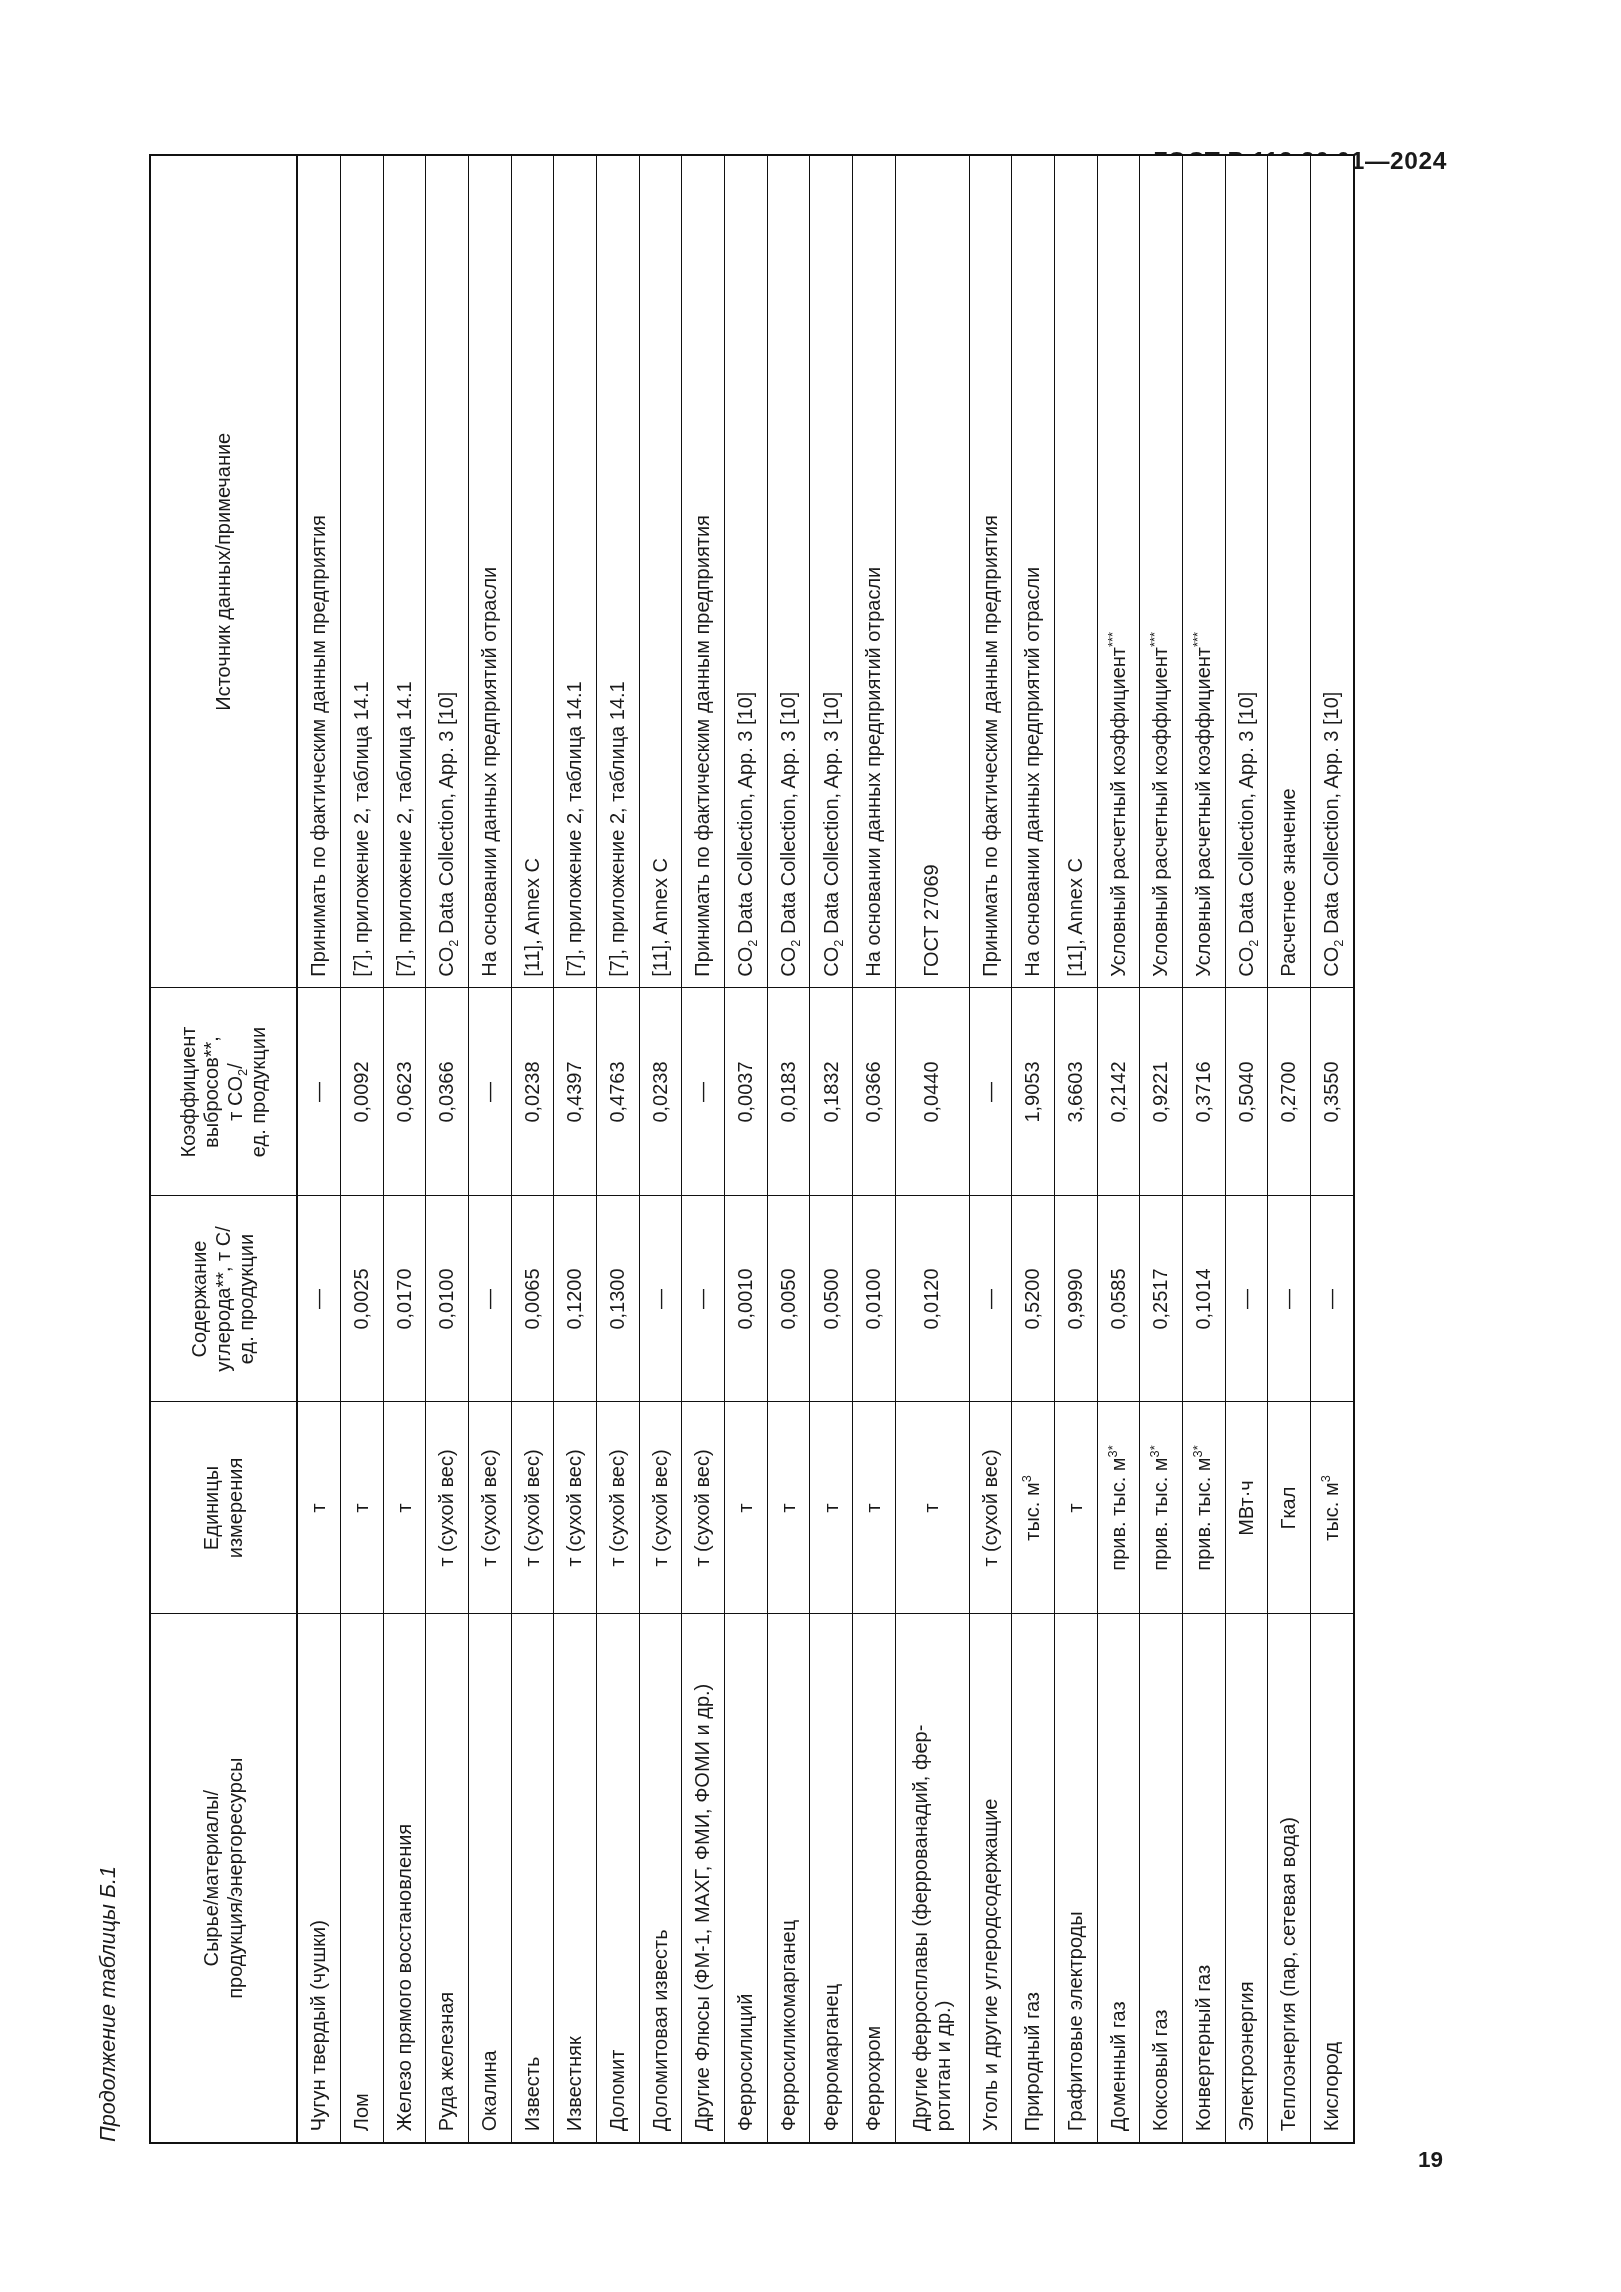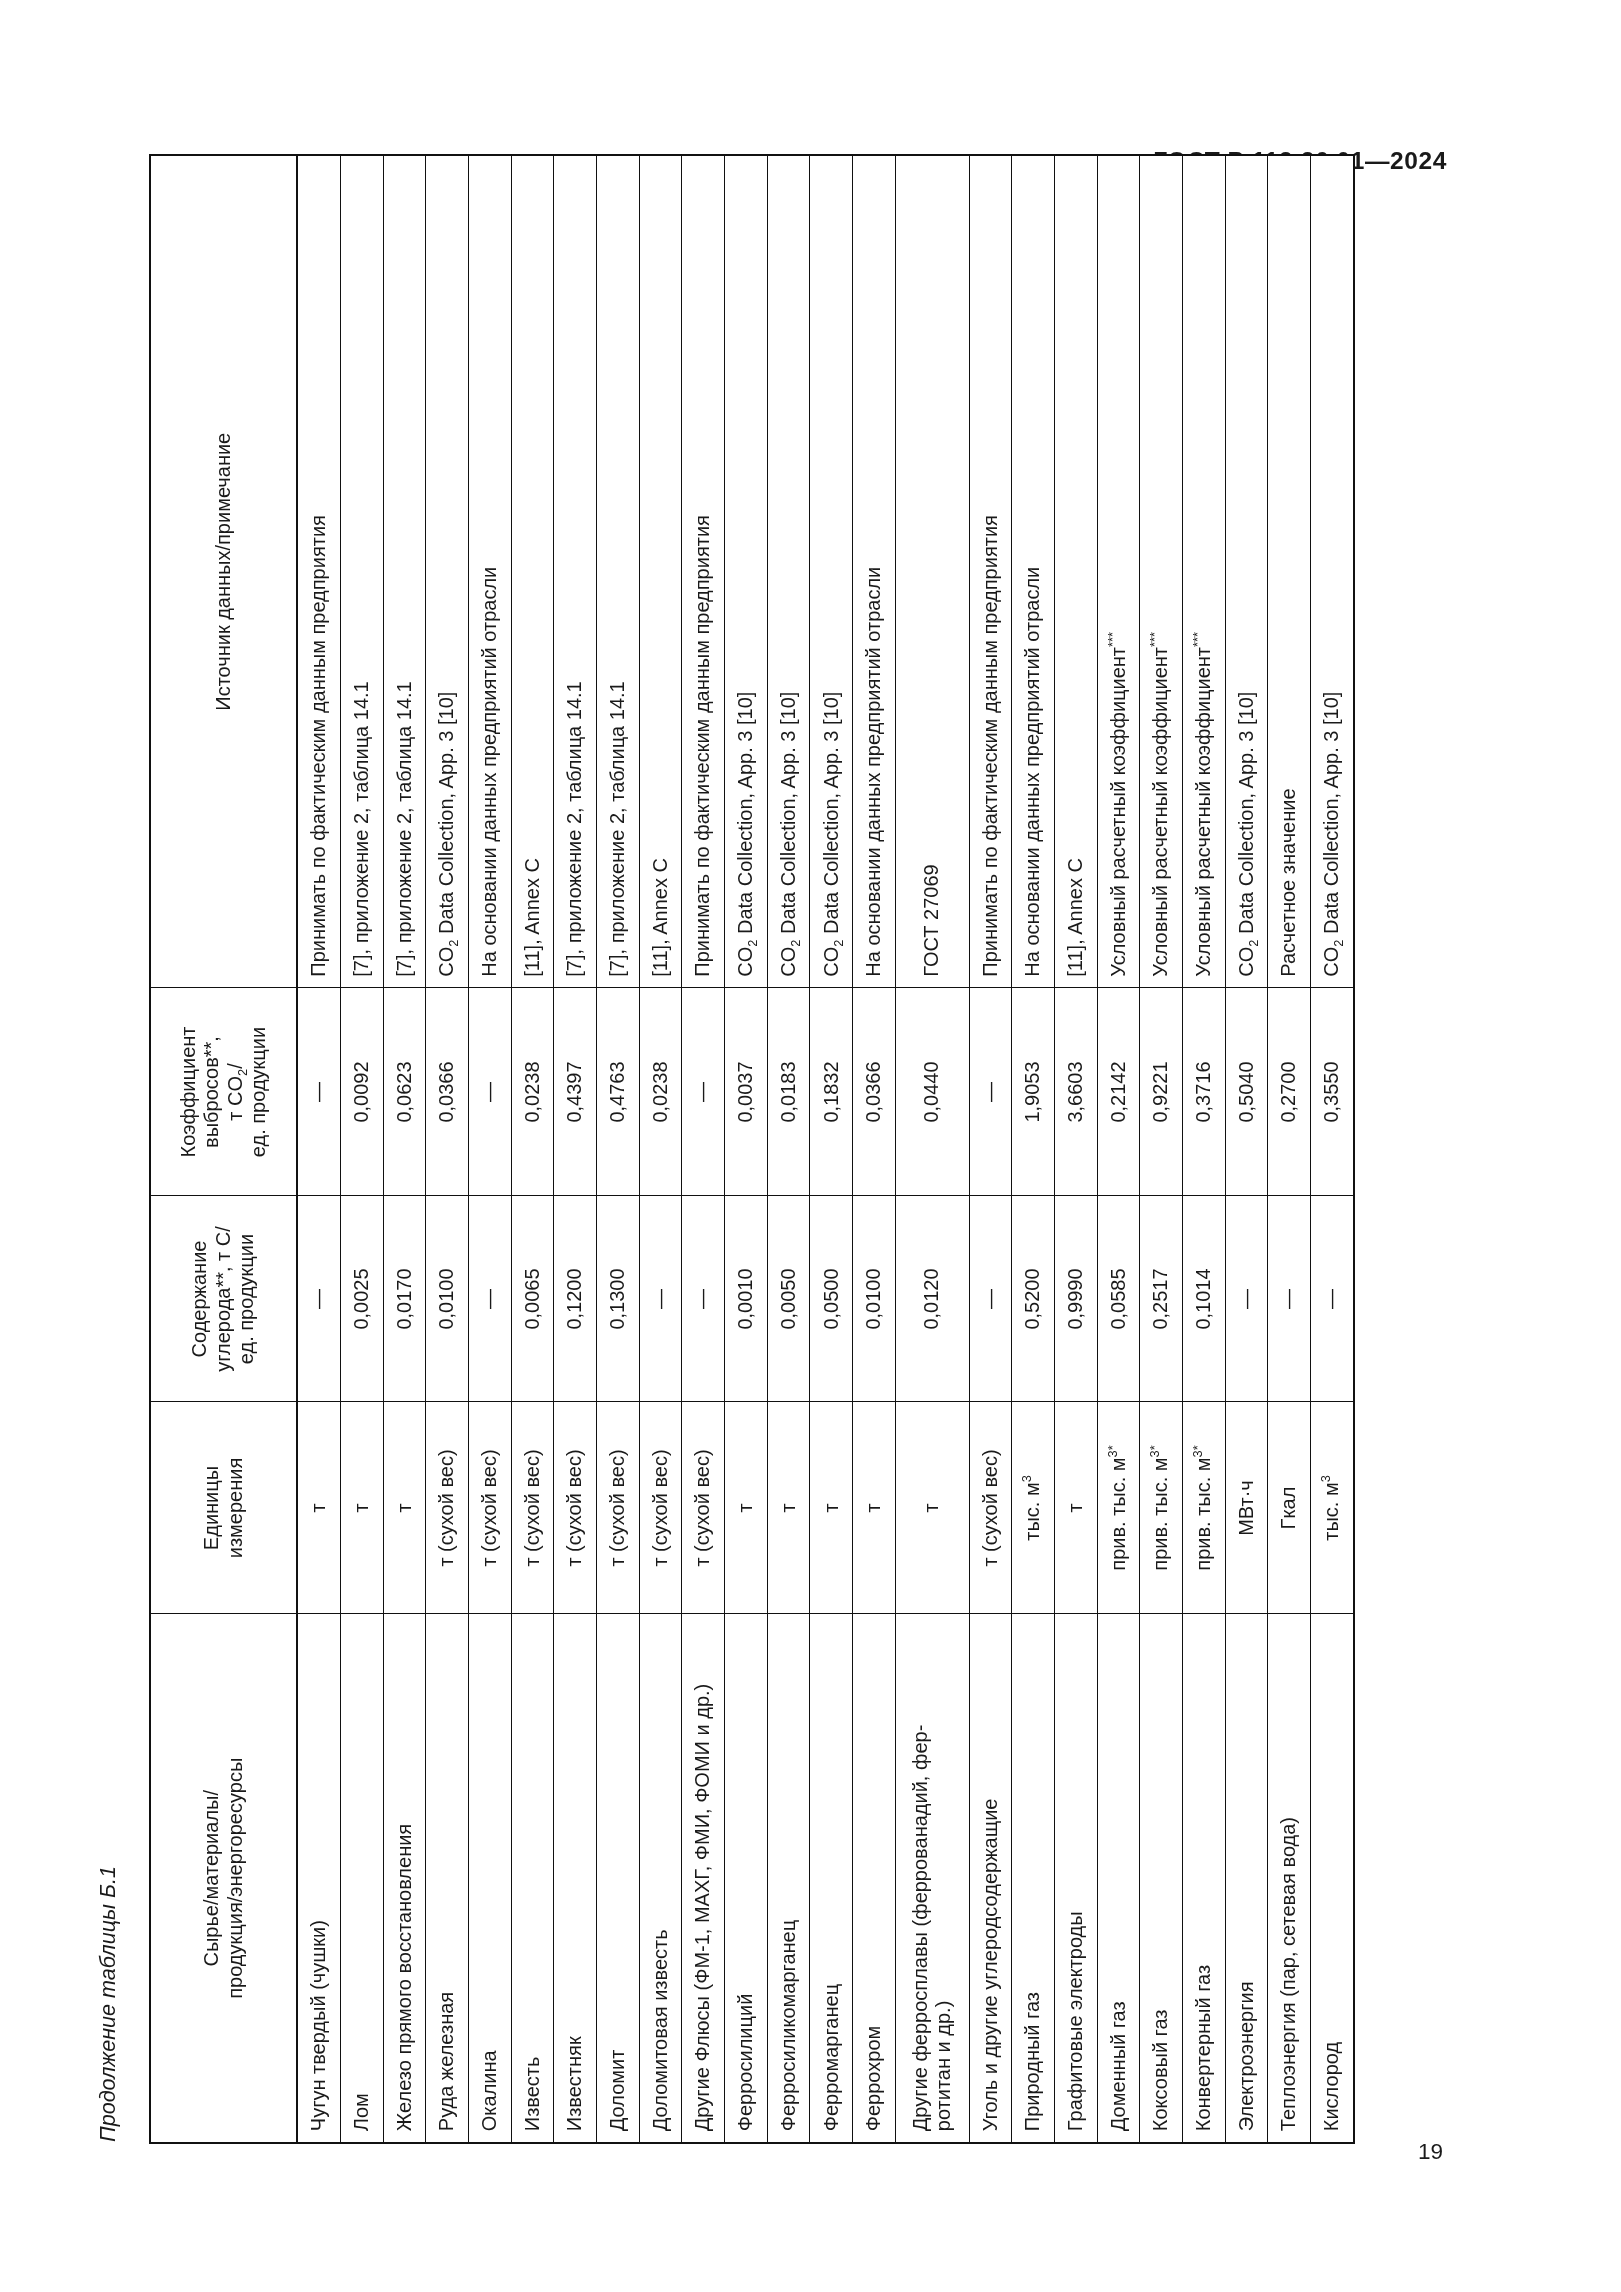--- a/index.html
+++ b/index.html
@@ -24,24 +24,24 @@
     right: 174px;
     font-size: 24.5px;
     font-weight: bold;
     letter-spacing: 0.6px;
     white-space: nowrap;
   }
 
   
   .page-number {
     position: absolute;
-    bottom: 128px;
+    bottom: 120px;
     right: 178px;
     font-size: 22.5px;
-    font-weight: normal;
+    font-weight: bold;
   }
 
   
   .caption {
     position: absolute;
     left: 95px;
     top: 2142px;
     transform-origin: 0 0;
     transform: rotate(-90deg);
     font-size: 21.6px;

